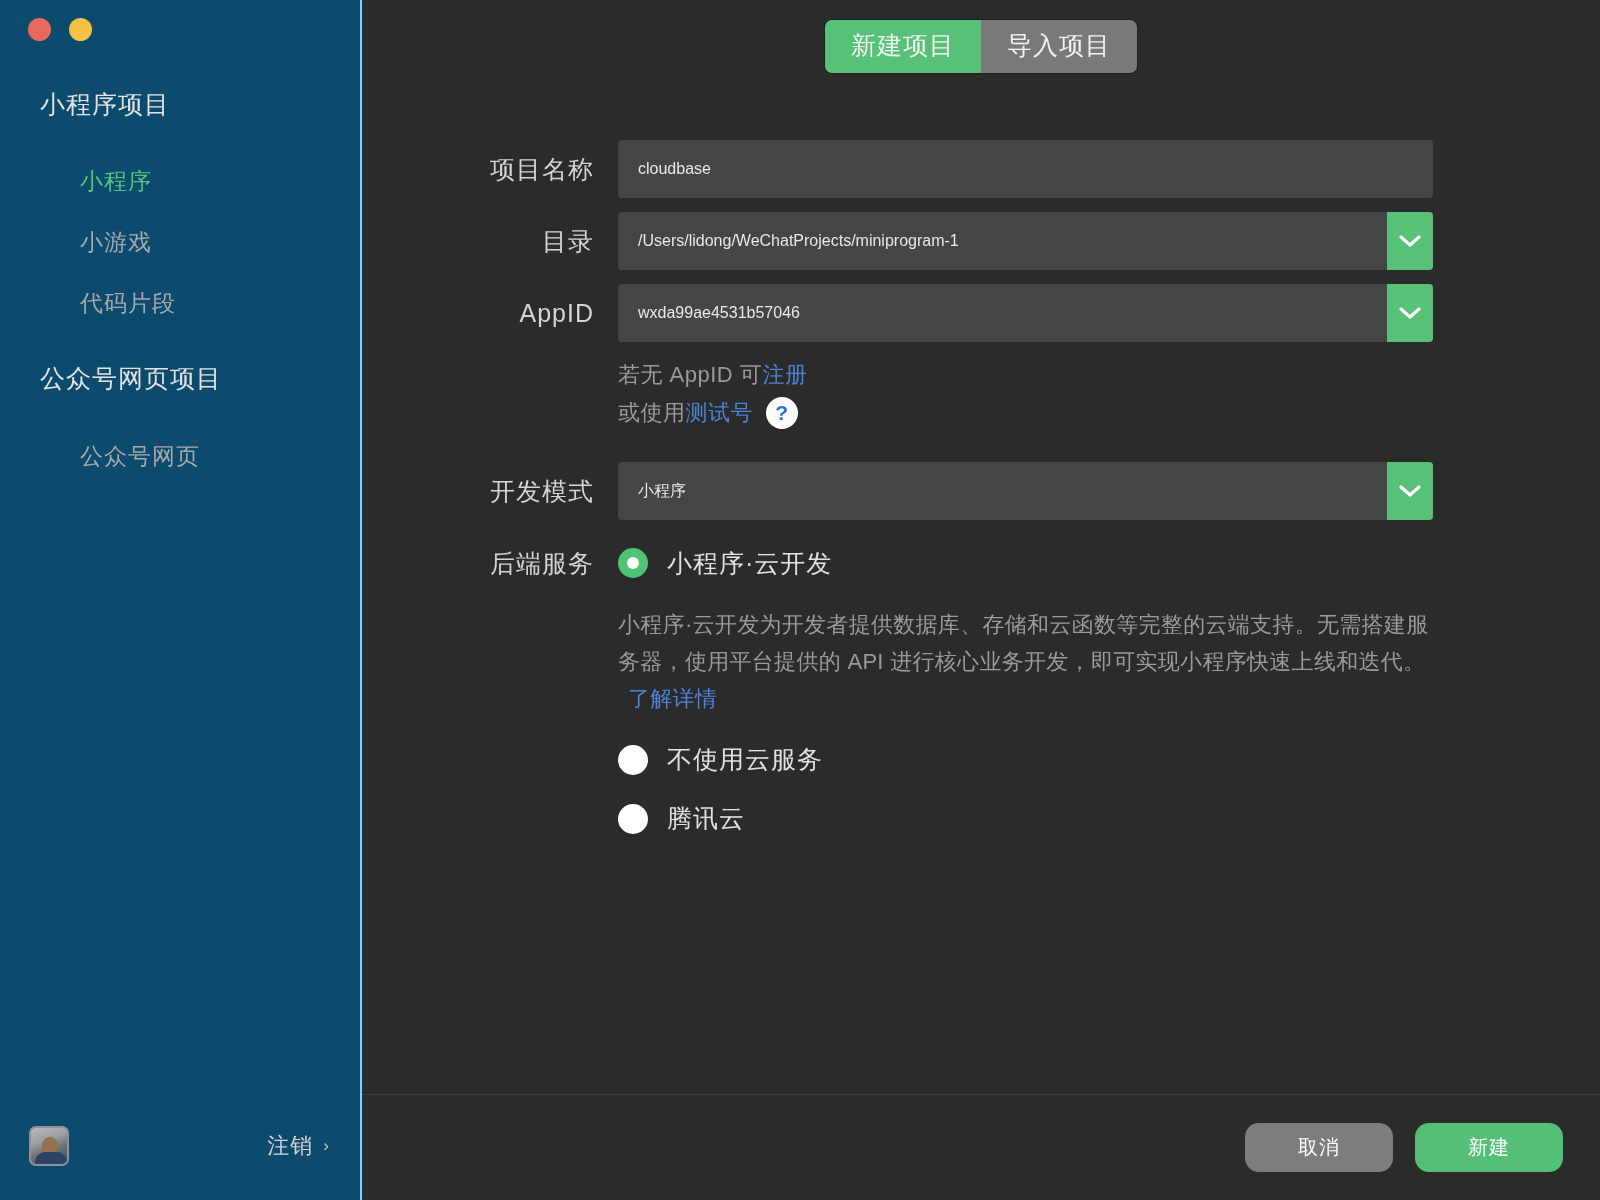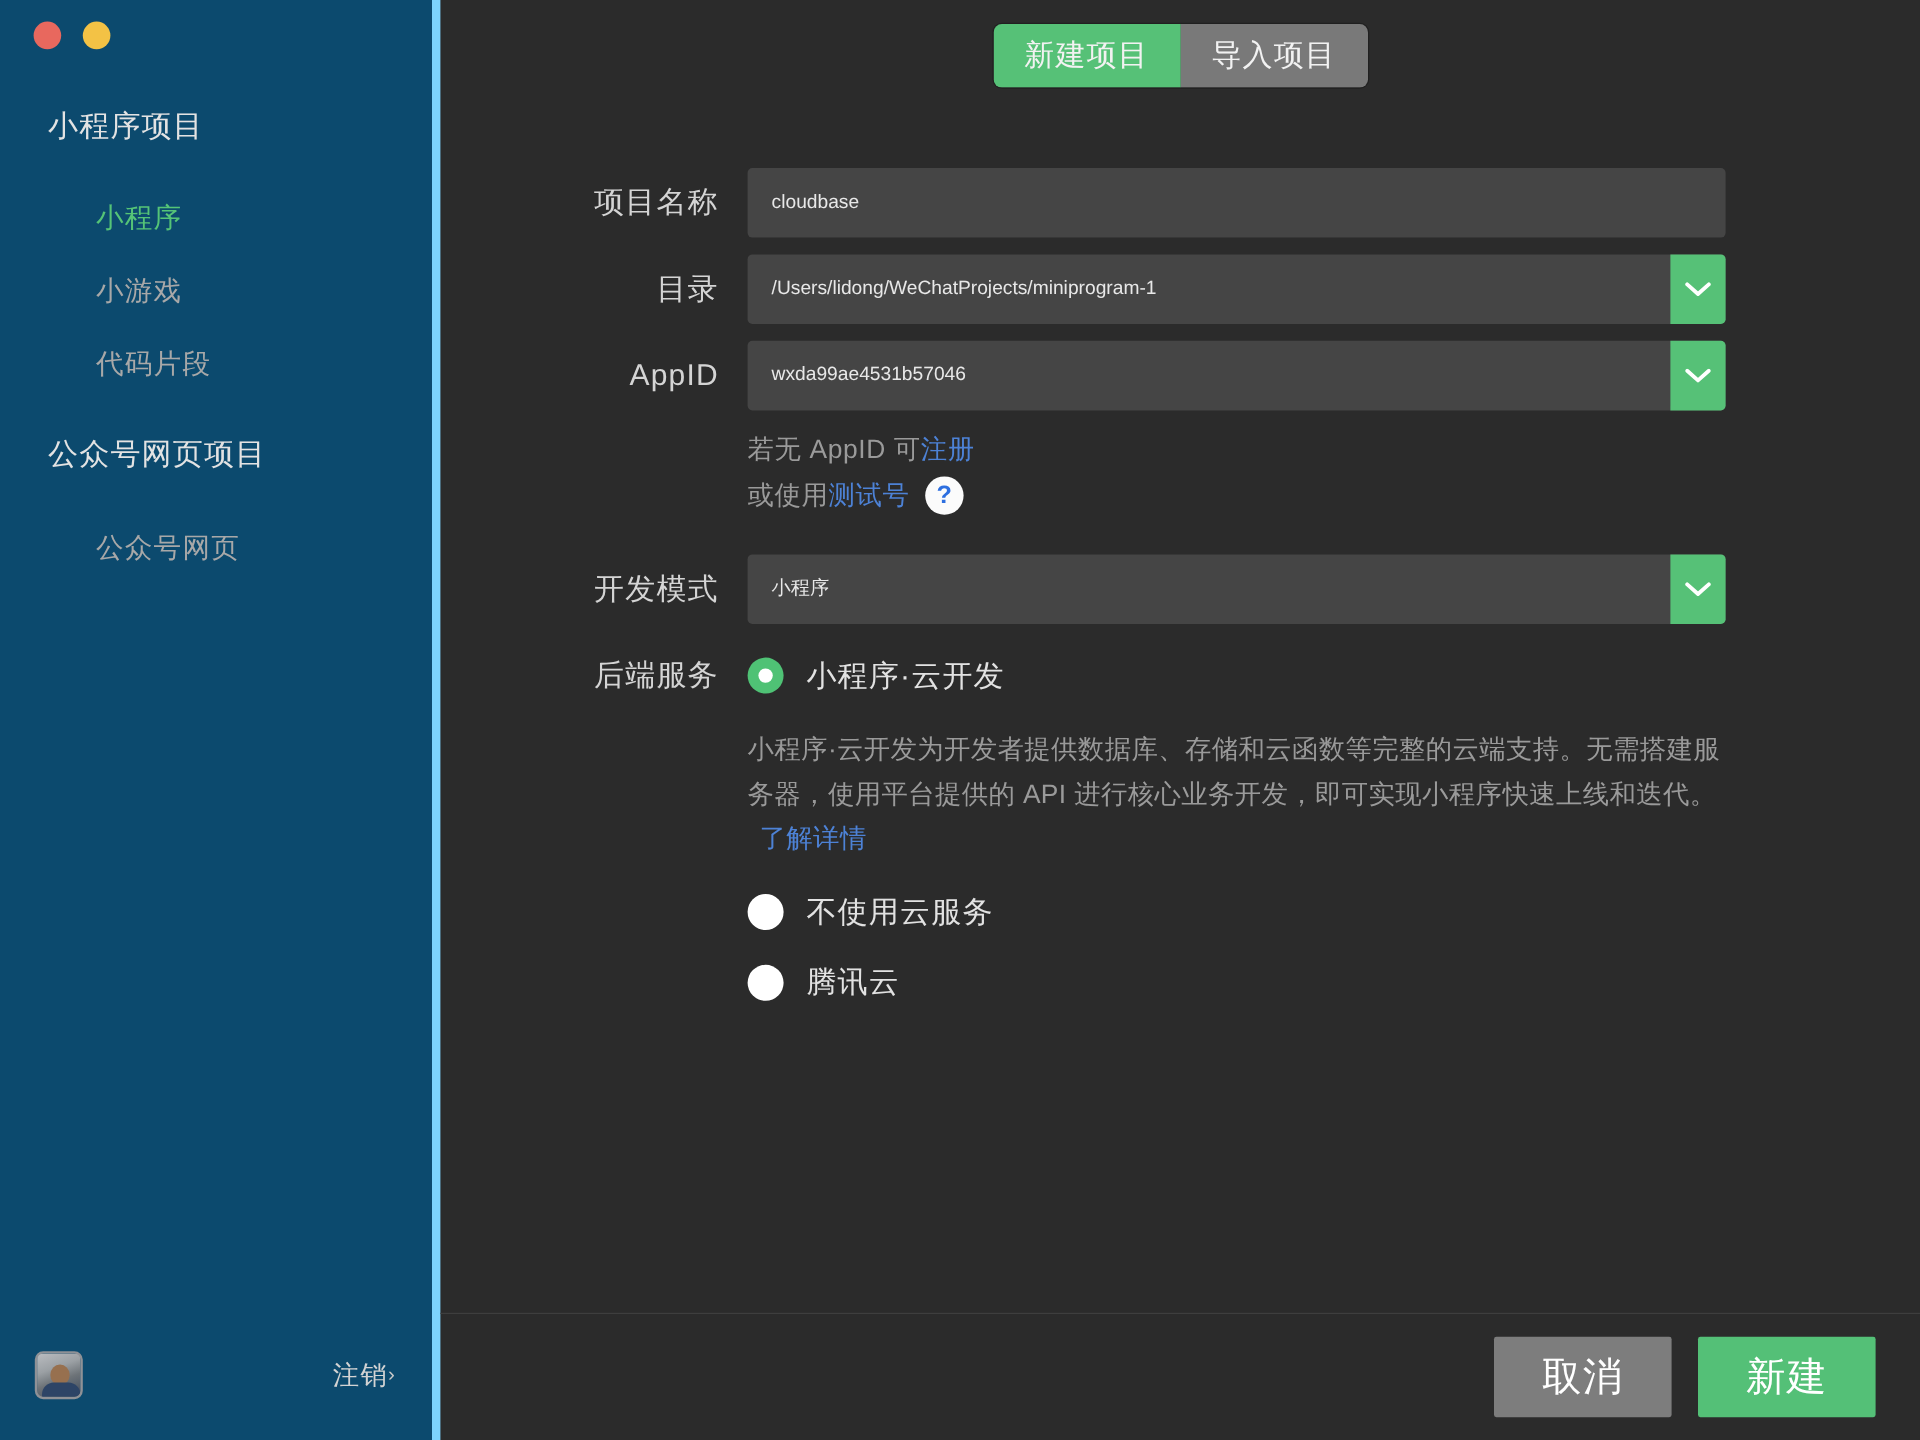--- a/index.html
+++ b/index.html
@@ -71,30 +71,30 @@
   }
   .avatar::after {
     content:''; position: absolute;
     left: 4px; bottom: 0; width: 32px; height: 12px;
     border-radius: 10px 10px 0 0;
     background: #2d4466;
   }
   .logout {
     margin-left: auto; margin-right: 30px;
     color: #d3d3d3; font-size: 22px;
-    display: flex; align-items: center; 
+    display: flex; align-items: center; gap: 10px;
     cursor: pointer; letter-spacing: 1px;
   }
   .logout .chev { font-size: 17px; color: #c9c9c9; }
 
   
   .main {
     flex: 1; position: relative;
     background: #2b2b2b;
-    border-left: 7px solid #7dd3fc;
+    border-left: 2px solid #7dd3fc;
   }
 
   
   .segmented {
     position: absolute; top: 20px; left: 50%;
     transform: translateX(-50%);
     display: flex;
     border-radius: 7px;
     overflow: hidden;
     box-shadow: 0 0 0 1px rgba(0,0,0,.25);
@@ -190,22 +190,22 @@
 
   
   .footer {
     position: absolute; left: 0; right: 0; bottom: 0;
     height: 106px;
     border-top: 1px solid #3e3e3e;
     display: flex; align-items: center; justify-content: flex-end;
     padding-right: 37px; gap: 22px;
   }
   .btn {
-    font-size: 33px; color: #ffffff;
-    border-radius: 2px;
+    font-size: 20px; color: #ffffff;
+    border-radius: 14px;
     padding: 11px 0;
     width: 148px; text-align: center;
     cursor: pointer; letter-spacing: 1px;
   }
   .btn.cancel { background: #7d7d7d; }
   .btn.primary { background: #54c077; }
 </style>
 </head>
 <body>
 

